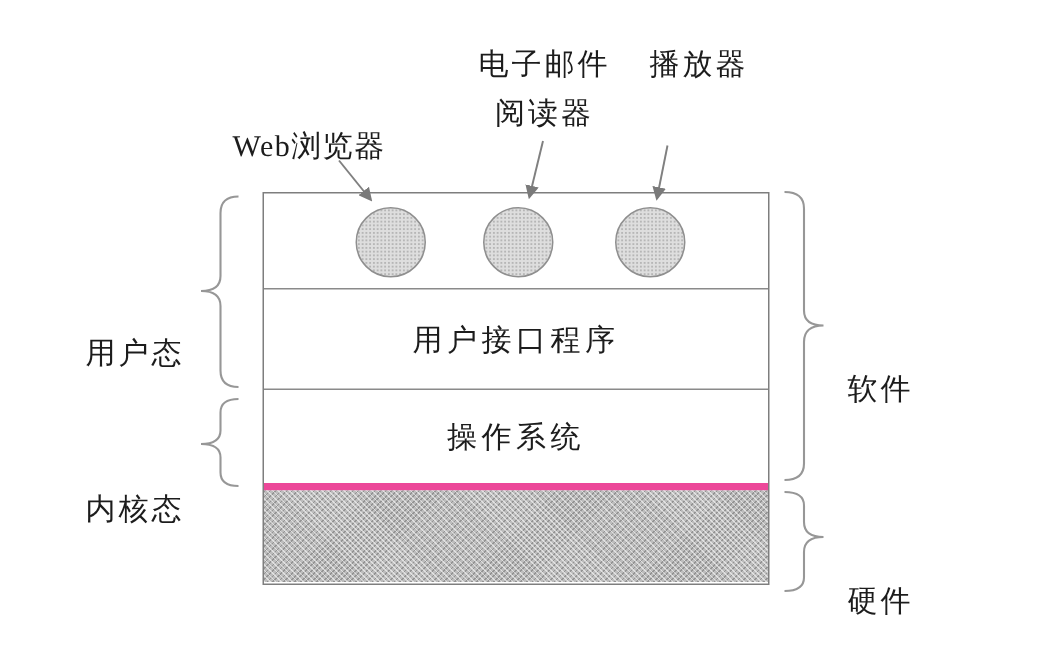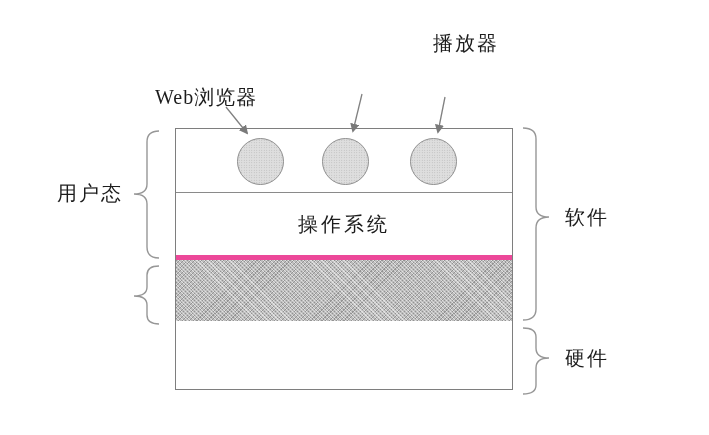--- a/index.html
+++ b/index.html
@@ -80,20 +80,21 @@
   .circle-2 { left: 146px; }
   .circle-3 { left: 234px; }
 
   
   .side-label {
     position: absolute;
     font-size: 20px;
     letter-spacing: 2px;
     line-height: 26px;
     white-space: nowrap;
+    margin-top: 43px;
   }
   .lbl-user-mode   { left: 57px;  top: 180px; }
   .lbl-kernel-mode { left: 57px;  top: 284px; }
   .lbl-software    { left: 565px; top: 204px; }
   .lbl-hardware    { left: 565px; top: 345px; }
 
   
   .overlay {
     position: absolute;
     left: 0; top: 0;
@@ -104,38 +105,46 @@
   .overlay .arrow { stroke: #808080; stroke-width: 1.3; fill: none; }
   .overlay .brace { stroke: #979797; stroke-width: 1.4; fill: none; }
 </style>
 </head>
 <body>
 
 <div class="canvas">
 
   <div class="app-label lbl-web">Web浏览器</div>
 
+  <div class="app-label two-line lbl-email">
+    <div>电子邮件</div>
+    <div>阅读器</div>
+  </div>
 
   <div class="app-label two-line lbl-music">
     <div>播放器</div>
   </div>
 
   <div class="main-box">
     <div class="layer layer-apps">
       <div class="app-circle circle-1"></div>
       <div class="app-circle circle-2"></div>
       <div class="app-circle circle-3"></div>
     </div>
+    <div class="layer layer-ui">
+      <span>用户接口程序</span>
+    </div>
     <div class="layer layer-os">
       <span>操作系统</span>
     </div>
     <div class="layer layer-hw"></div>
   </div>
 
   <div class="side-label lbl-user-mode">用户态</div>
+  <div class="side-label lbl-kernel-mode">内核态</div>
   <div class="side-label lbl-software">软件</div>
   <div class="side-label lbl-hardware">硬件</div>
 
   <svg class="overlay" viewBox="0 0 709 435" xmlns="http://www.w3.org/2000/svg">
     <defs>
       <marker id="arrowhead" viewBox="0 0 10 10" refX="8" refY="5" markerWidth="7" markerHeight="7" orient="auto">
         <path d="M0,0 L10,5 L0,10 z" fill="#7a7a7a"></path>
       </marker>
     </defs>
 

